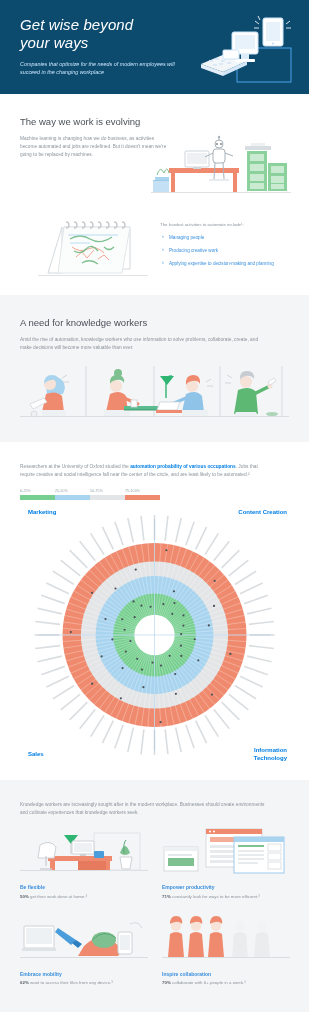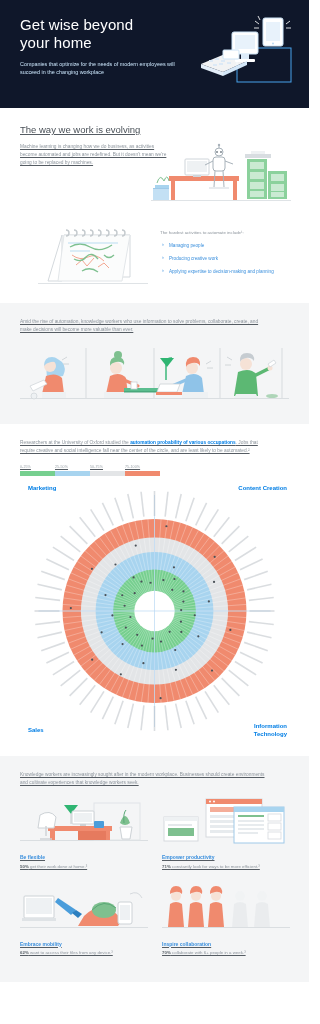--- a/index.html
+++ b/index.html
@@ -8,24 +8,25 @@
     font-family: "Liberation Sans", sans-serif;
     background: #ffffff;
     width: 309px;
     color: #555c63;
     -webkit-font-smoothing: antialiased;
   }
   .page { width: 309px; position: relative; overflow: hidden; }
 
   
   .hero {
-    background: #0f172a;
-    padding: 16px 20px 32px 20px;
+    background: #0c4a6e;
+    padding: 16px 20px 18px 20px;
     position: relative;
     min-height: 90px;
+    font-style: italic;
   }
   .hero-title {
     color: #ffffff;
     font-size: 15px;
     line-height: 18px;
     font-weight: 400;
     letter-spacing: .1px;
     width: 160px;
   }
   .hero-sub {
@@ -35,21 +36,21 @@
     width: 155px;
     margin-top: 8px;
   }
   .hero-art {
     position: absolute;
     right: 14px; top: 14px;
     width: 110px; height: 72px;
   }
 
   
-  .section { padding: 15px 20px 16px 20px; text-decoration: underline; }
+  .section { padding: 21px 20px 16px 20px; }
   .sec-white { background: #ffffff; }
   .sec-gray  { background: #f4f5f6; }
   .sec-title {
     font-size: 9.5px;
     font-weight: 400;
     color: #4a5158;
     line-height: 13px;
     margin-bottom: 7px;
   }
   .sec-body {
@@ -112,21 +113,21 @@
   .tile-txt b { color: #5c646b; }
 </style>
 </head>
 <body>
 
 <div class="page">
 
   <div class="hero">
     <div class="hero-title">
       <div>Get wise beyond</div>
-      <div>your home</div>
+      <div>your ways</div>
     </div>
     <div class="hero-sub">Companies that optimize for the needs of modern employees will succeed in the changing workplace</div>
 
     <svg class="hero-art" viewBox="0 0 110 72">
       <rect x="52" y="34" width="54" height="34" fill="none" stroke="#49a3ec" stroke-width="1"></rect>
       <rect x="78" y="4" width="20" height="28" rx="2" fill="#ffffff" stroke="#cde4f7" stroke-width="1"></rect>
       <rect x="81" y="8" width="14" height="19" fill="#e8f2fb"></rect>
       <circle cx="88" cy="29.5" r="1" fill="#b9d9f3"></circle>
       <path d="M74 10 l-4 -3 M74 14 l-5 0 M75 6 l-2 -4" stroke="#ffffff" stroke-width="1" fill="none" opacity=".85"></path>
       <path d="M101 10 l4 -3 M101 14 l5 0" stroke="#ffffff" stroke-width="1" fill="none" opacity=".85"></path>
@@ -232,20 +233,21 @@
       <div class="bullets">
         <div class="bullets-lead">The hardest activities to automate include¹:</div>
         <div class="bullet">Managing people</div>
         <div class="bullet">Producing creative work</div>
         <div class="bullet">Applying expertise to decision-making and planning</div>
       </div>
     </div>
   </div>
 
   <div class="section sec-gray">
+    <div class="sec-title">A need for knowledge workers</div>
     <div class="sec-body wide">Amid the rise of automation, knowledge workers who use information to solve problems, collaborate, create, and make decisions will become more valuable than ever.</div>
 
     <svg class="kw-art" viewBox="0 0 269 62">
       <rect x="0" y="56" width="269" height="1" fill="#dadee1"></rect>
       <g stroke="#d7dbde" stroke-width="1">
           <path d="M66 6 v50"></path>
           <path d="M134 6 v50"></path>
           <path d="M200 6 v50"></path>
           <path d="M262 6 v50"></path>
         </g>

